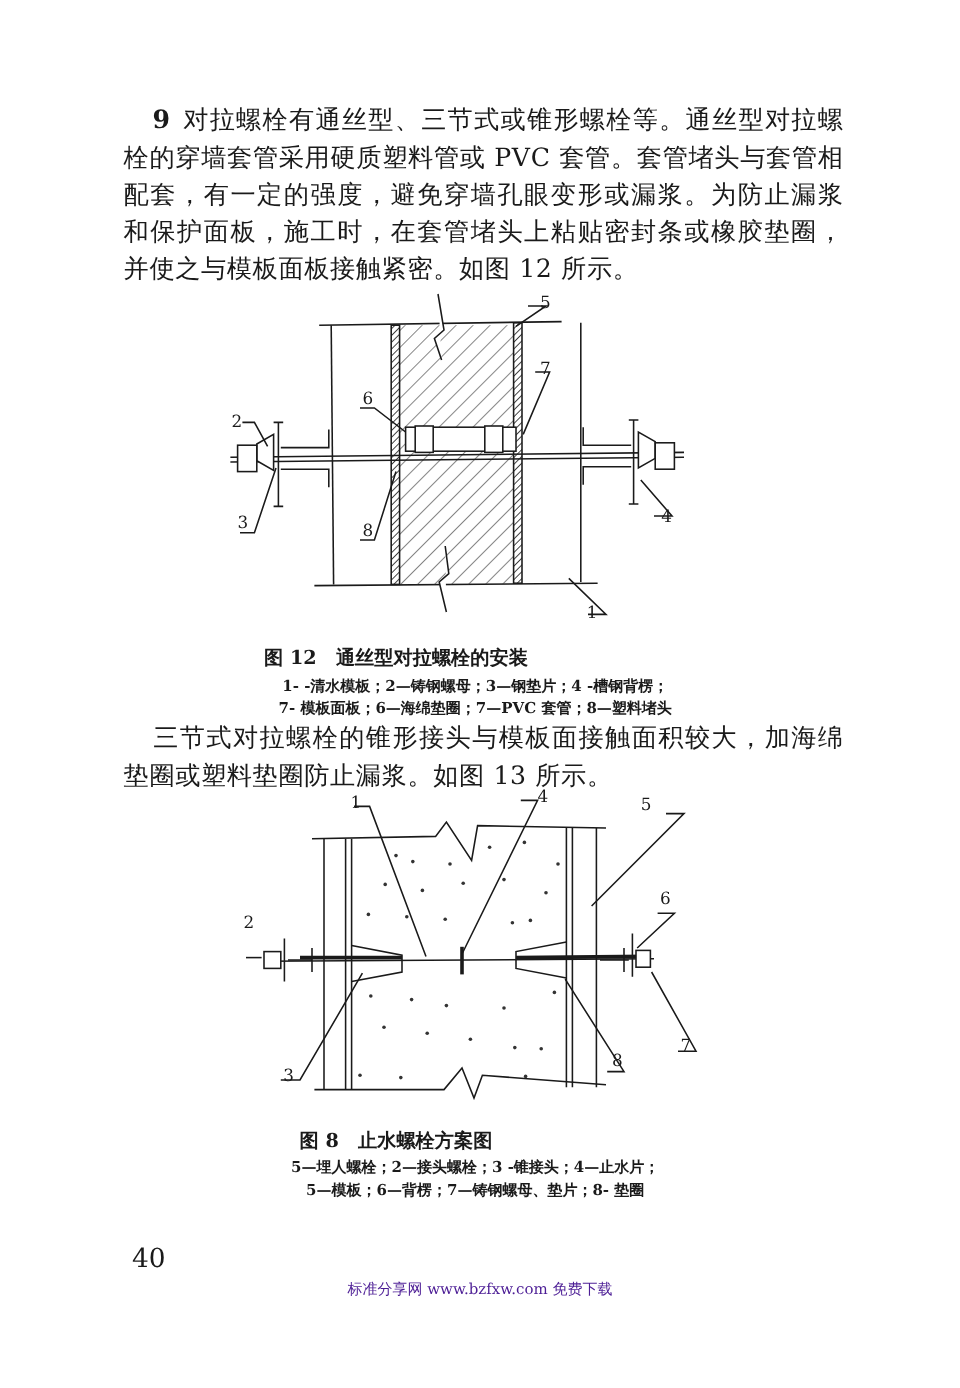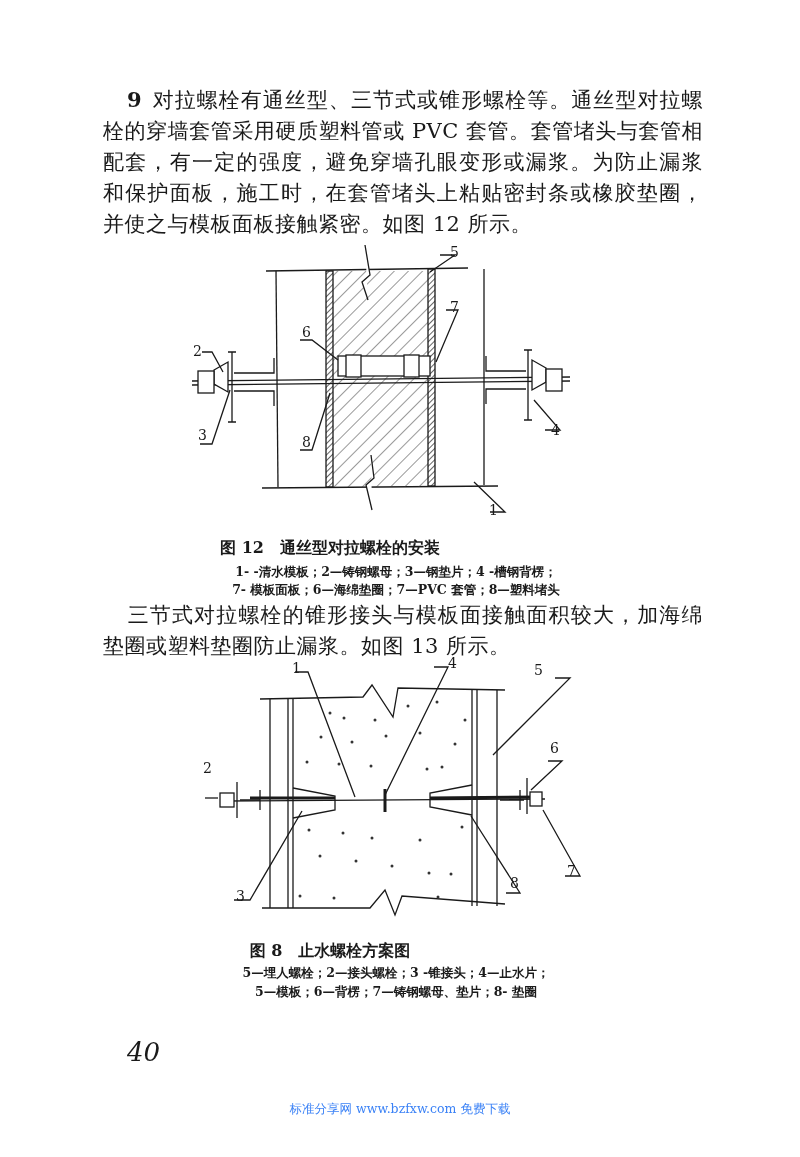--- a/index.html
+++ b/index.html
@@ -20,25 +20,25 @@
   .caption {
     position: absolute; left: 0; width: 660px; text-align: center;
     font-size: 16px; font-weight: bold;
   }
   .legend {
     position: absolute; left: 0; width: 792px; text-align: center;
     font-size: 12.5px; line-height: 19px; font-weight: bold;
   }
   .page-num {
     position: absolute; left: 110px; top: 1037px;
-    font-size: 26px; font-style: italic; margin-left: 17px;
+    font-size: 22px; 
   }
   .footer {
-    position: absolute; top: 1101px; left: 0; width: 800px; text-align: center;
-    font-size: 12.5px; color: #3b82f6;
+    position: absolute; top: 1066px; left: 0; width: 800px; text-align: center;
+    font-size: 12.5px; color: #4c1d95;
   }
   svg text { font-family: "DejaVu Serif", "Liberation Serif", serif; }
 </style>
 </head>
 <body>
 
 <div id="p1" class="para"><span class="indent"></span><span class="num">9</span><span>对拉螺栓有通丝型、三节式或锥形螺栓等。通丝型对拉螺栓的穿墙套管采用硬质塑料管或 PVC 套管。套管堵头与套管相配套，有一定的强度，避免穿墙孔眼变形或漏浆。为防止漏浆和保护面板，施工时，在套管堵头上粘贴密封条或橡胶垫圈，并使之与模板面板接触紧密。如图 12 所示。</span></div>
 
 <svg class="fig" style="top:240px" width="800" height="290" viewBox="0 240 800 290">
   <defs>

